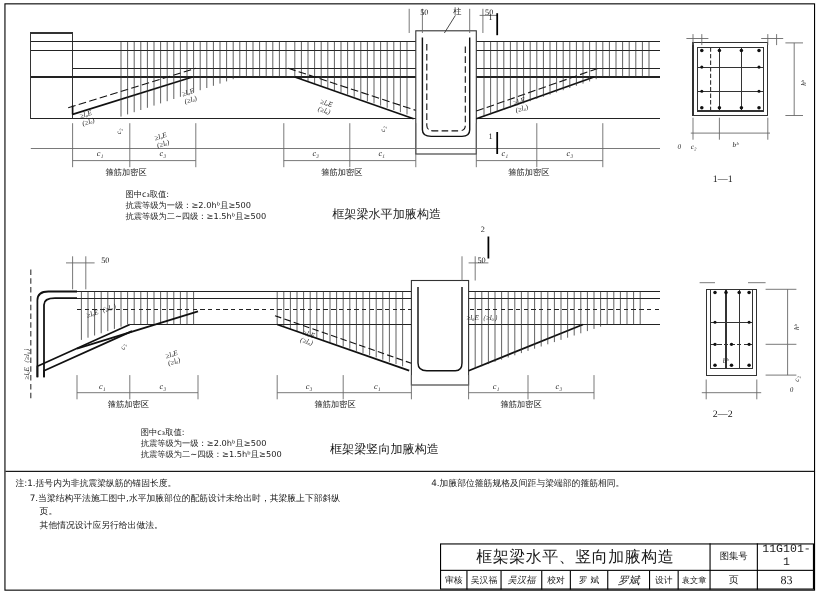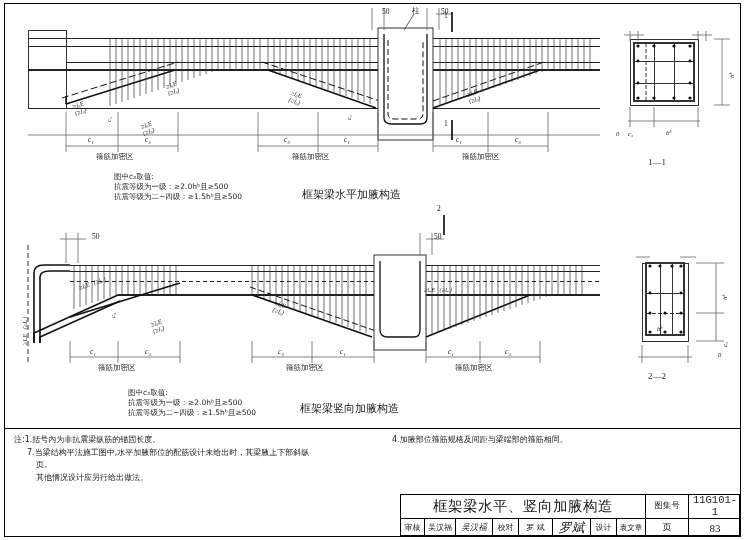--- a/index.html
+++ b/index.html
@@ -564,18 +564,18 @@
     <div class="ln vl" style="left:518px;top:519px;width:1px;height:17px;background:#000;"></div>
     <div class="ln vl" style="left:552px;top:519px;width:1px;height:17px;background:#000;"></div>
     <div class="ln vl" style="left:590px;top:519px;width:1px;height:17px;background:#000;"></div>
     <div class="ln vl" style="left:616px;top:519px;width:1px;height:17px;background:#000;"></div>
 
     <div class="tbcell cn" style="left:401px;top:519px;width:23px;height:17px;font-size:8px;">审核</div>
     <div class="tbcell cn" style="left:425px;top:519px;width:30px;height:17px;font-size:8px;">吴汉福</div>
     <div class="tbcell cn hand" style="left:456px;top:519px;width:36px;height:17px;font-size:8.5px;">吴汉福</div>
     <div class="tbcell cn" style="left:493px;top:519px;width:25px;height:17px;font-size:8px;">校对</div>
     <div class="tbcell cn" style="left:519px;top:519px;width:33px;height:17px;font-size:8px;">罗 斌</div>
-    <div class="tbcell cn hand" style="left:553px;top:519px;width:37px;height:17px;font-size:13px;">罗斌</div>
+    <div class="tbcell cn hand" style="left:553px;top:519px;width:37px;height:17px;font-size:10px;">罗斌</div>
     <div class="tbcell cn" style="left:591px;top:519px;width:25px;height:17px;font-size:8px;">设计</div>
     <div class="tbcell cn" style="left:617px;top:519px;width:28px;height:17px;font-size:7.5px;">袁文章</div>
   </div>
 
 </div>
 
 </body></html>

